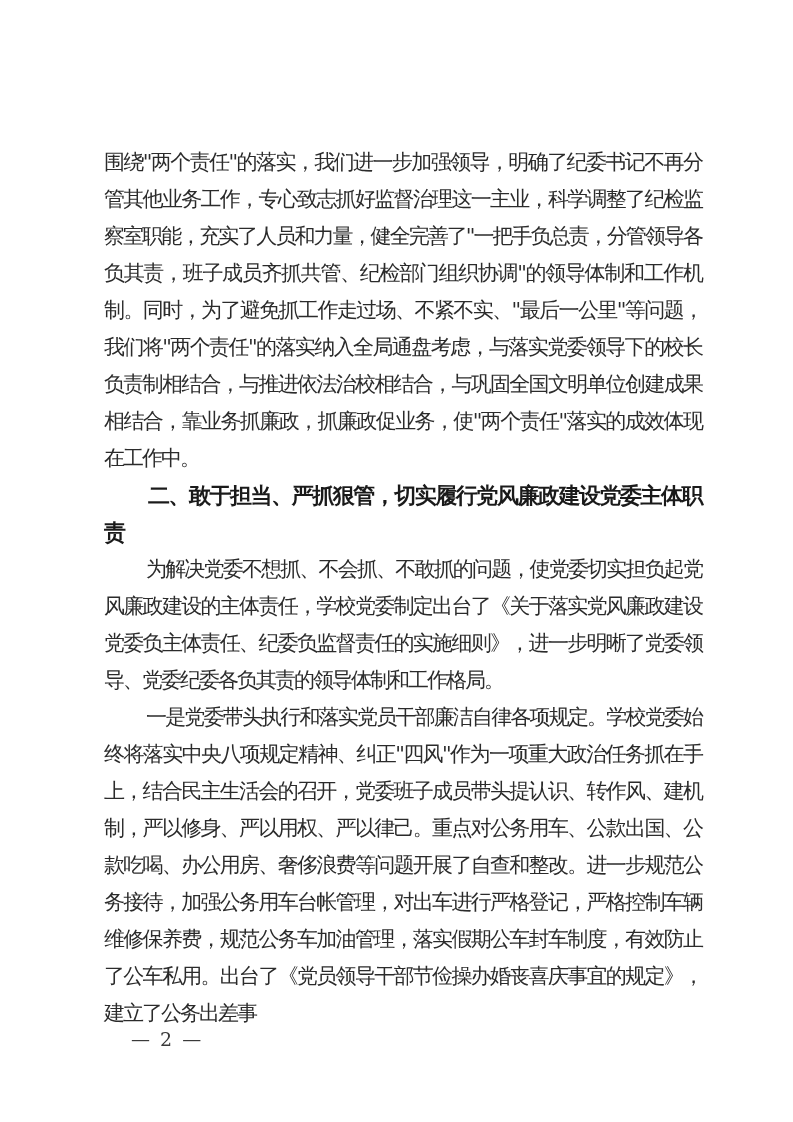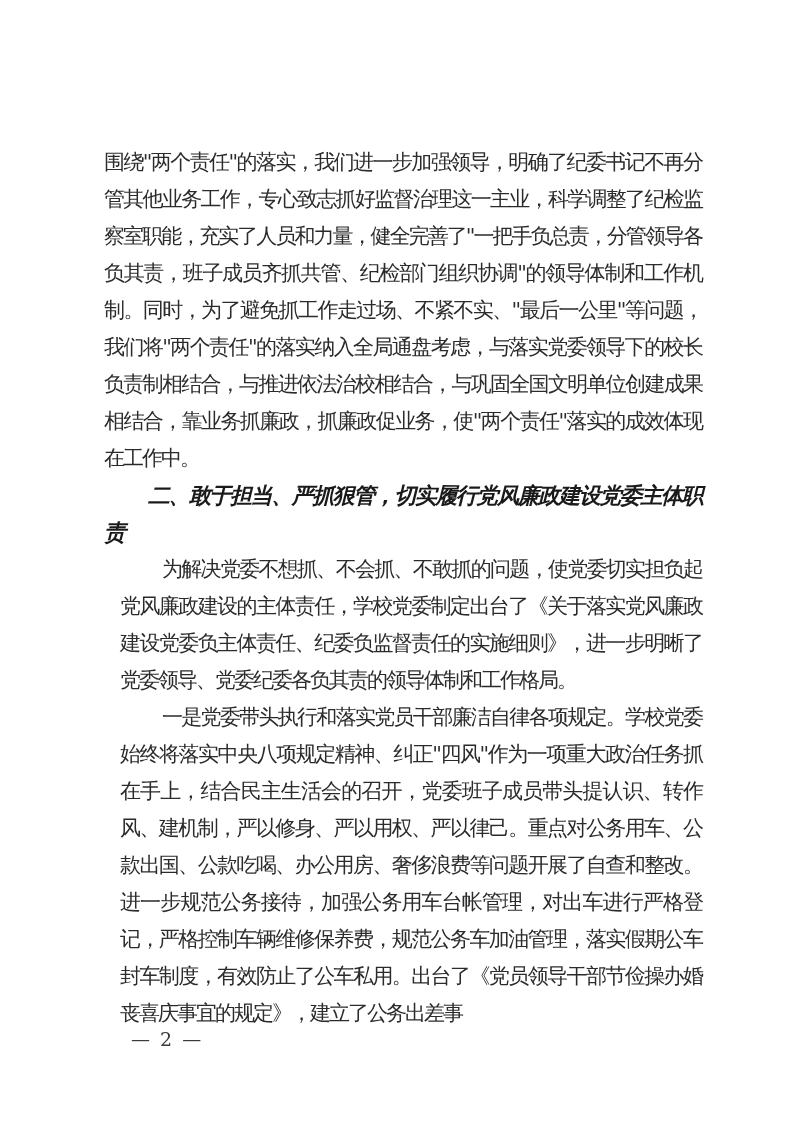--- a/index.html
+++ b/index.html
@@ -26,33 +26,31 @@
   .para {
     font-size: 21px;
     line-height: 37px;
     letter-spacing: -2px;
     text-align: justify;
     color: #2b2b2b;
     word-break: break-all;
   }
   .para.indent {
     text-indent: 42px;
-    margin-left: 16px;
   }
   .heading {
     font-size: 22px;
     line-height: 37px;
     letter-spacing: -1.6px;
     font-weight: bold;
     text-align: justify;
     text-indent: 44px;
     color: #1a1a1a;
     word-break: break-all;
     font-family: "DejaVu Sans", "Liberation Sans", sans-serif;
-    font-style: italic;
   }
   .footer {
     position: absolute;
     left: 131px;
     top: 1028px;
     font-size: 19px;
     letter-spacing: 2px;
     color: #3a3a3a;
     font-family: "DejaVu Serif", "Liberation Serif", serif;
   }

